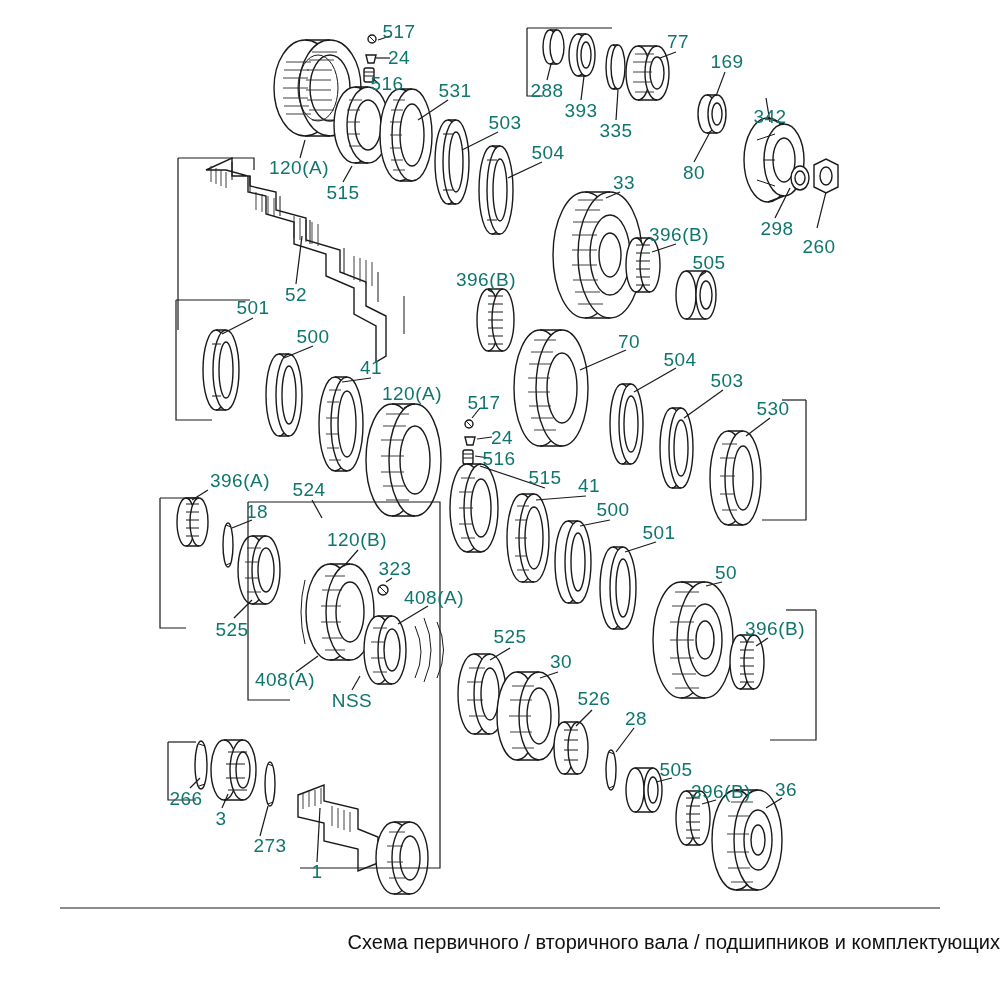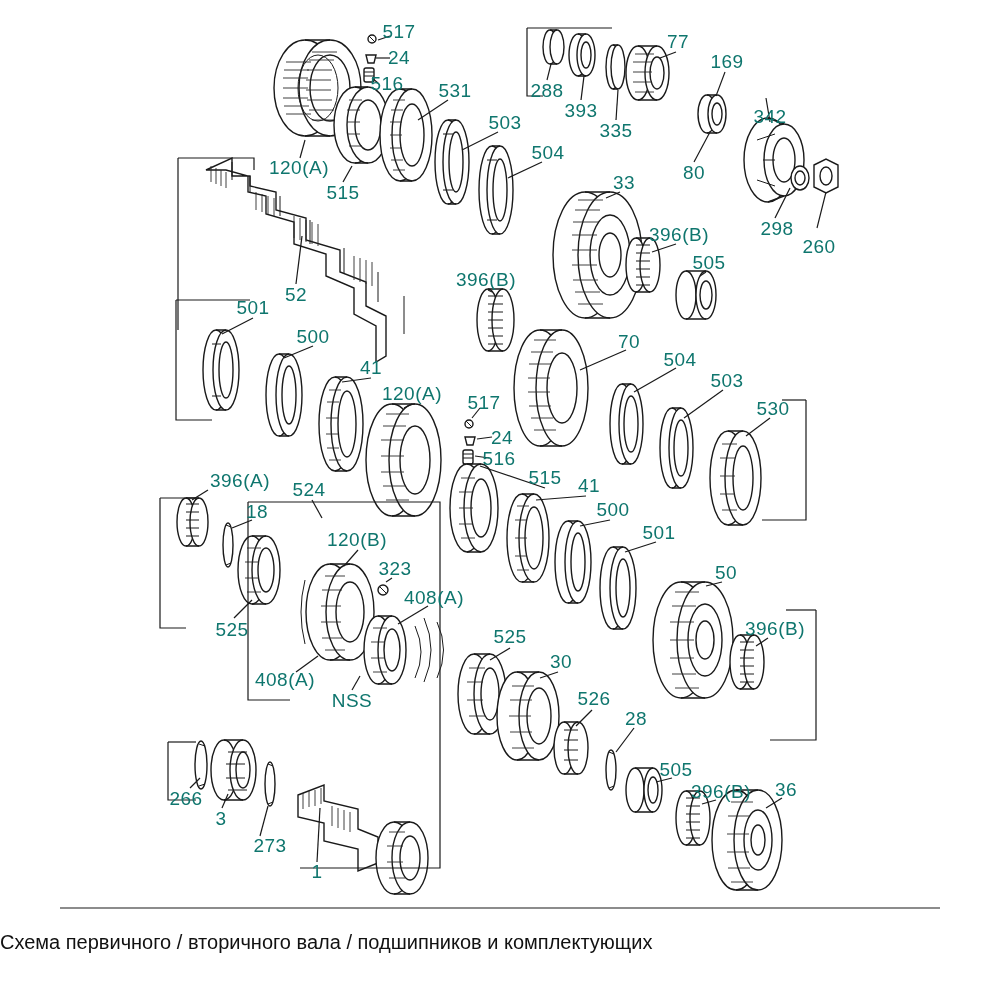--- a/index.html
+++ b/index.html
@@ -34,21 +34,21 @@
     color: #0f766e;
     white-space: nowrap;
     letter-spacing: 0.5px;
     transform: translate(-50%, -50%);
     line-height: 1;
   }
   .caption {
     position: absolute;
     left: 0;
     width: 1000px;
-    text-align: left;
+    text-align: right;
     font-size: 20px;
     color: #111111;
     line-height: 1.45;
   }
   .caption .cap-line { display: block; }
 </style>
 </head>
 <body>
 
 <div id="diagram-root">

